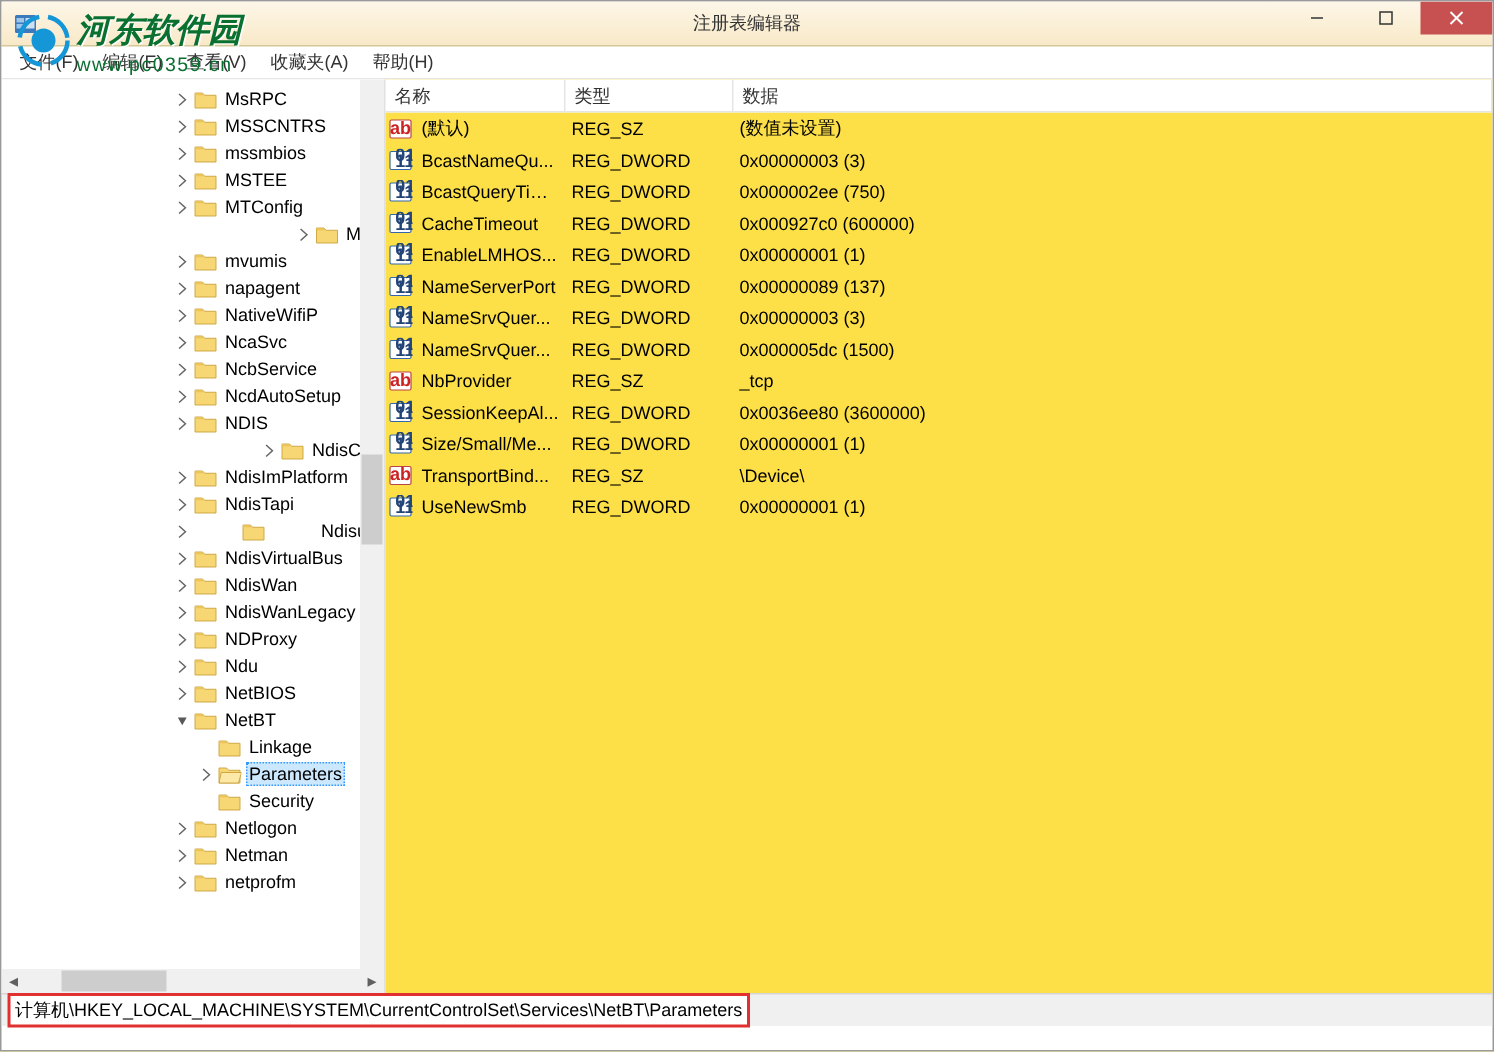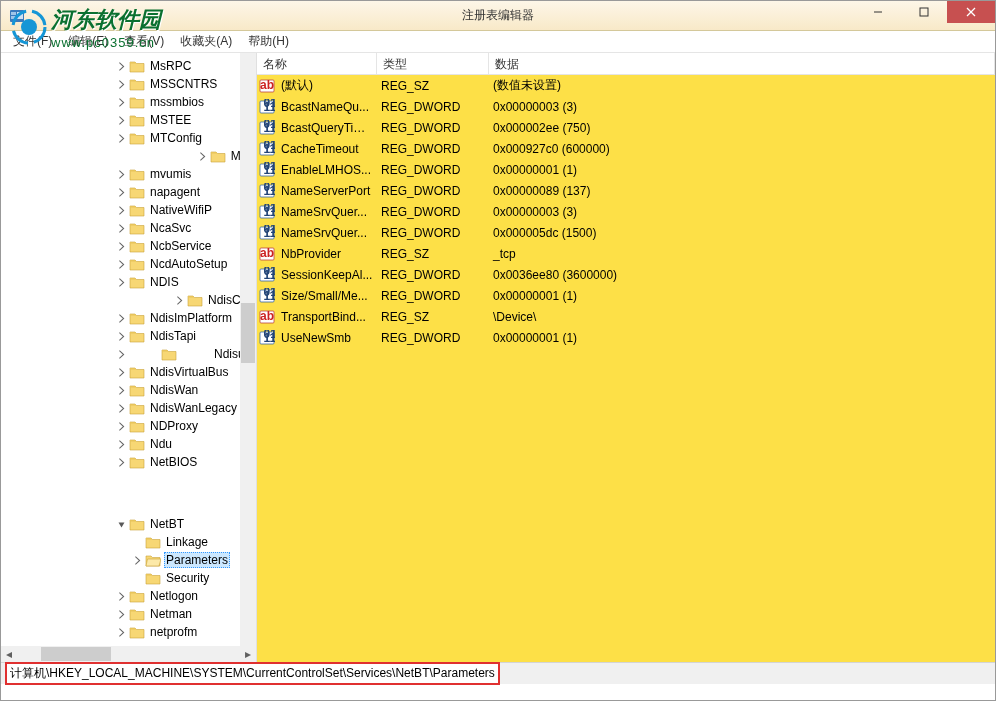--- a/index.html
+++ b/index.html
@@ -353,21 +353,21 @@
           <span class="expander">
             <svg width="11" height="13" viewBox="0 0 13 13">
               <use href="#exp-right"></use>
             </svg>
           </span>
           <span class="folder-icon"><svg width="16" height="14" viewBox="0 0 16 14">
               <use href="#folder-ico"></use>
             </svg></span>
           <span class="label">NetBIOS</span>
         </div>
-        <div class="tree-item" style="padding-left: 114px; margin-top: 44px;">
+        <div class="tree-item" style="padding-left: 114px;">
           <span class="expander">
             <svg width="11" height="13" viewBox="0 0 13 13">
               <use href="#exp-down"></use>
             </svg>
           </span>
           <span class="folder-icon"><svg width="16" height="14" viewBox="0 0 16 14">
               <use href="#folder-ico"></use>
             </svg></span>
           <span class="label">NetBT</span>
         </div>

